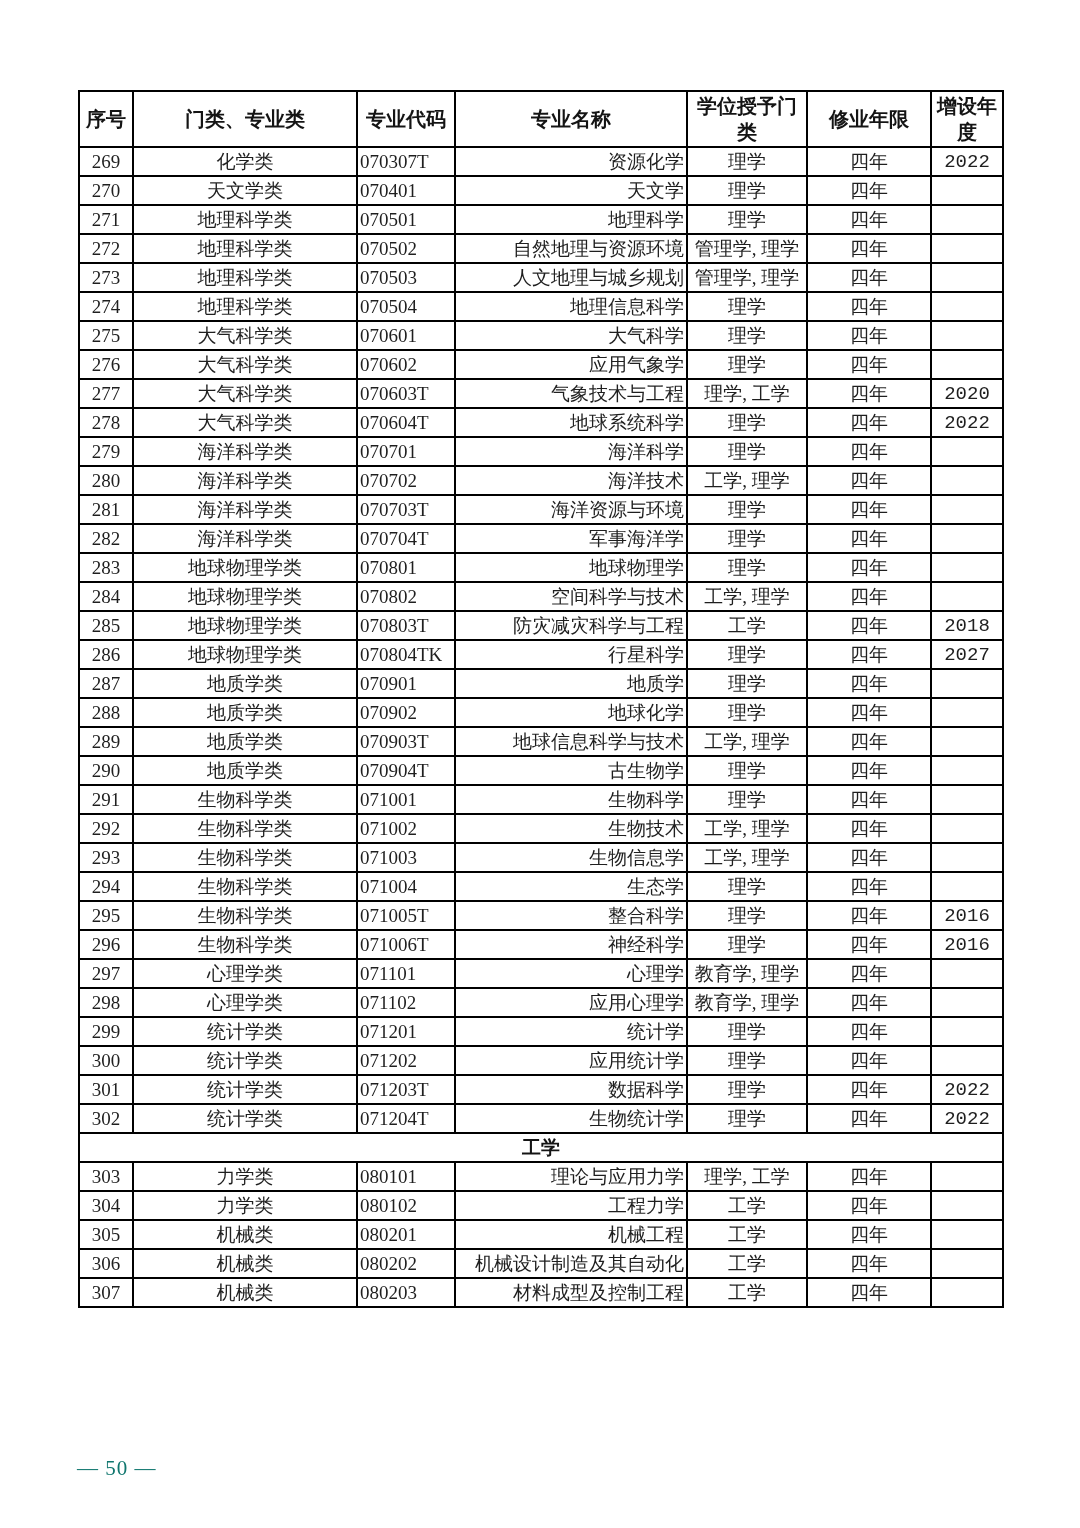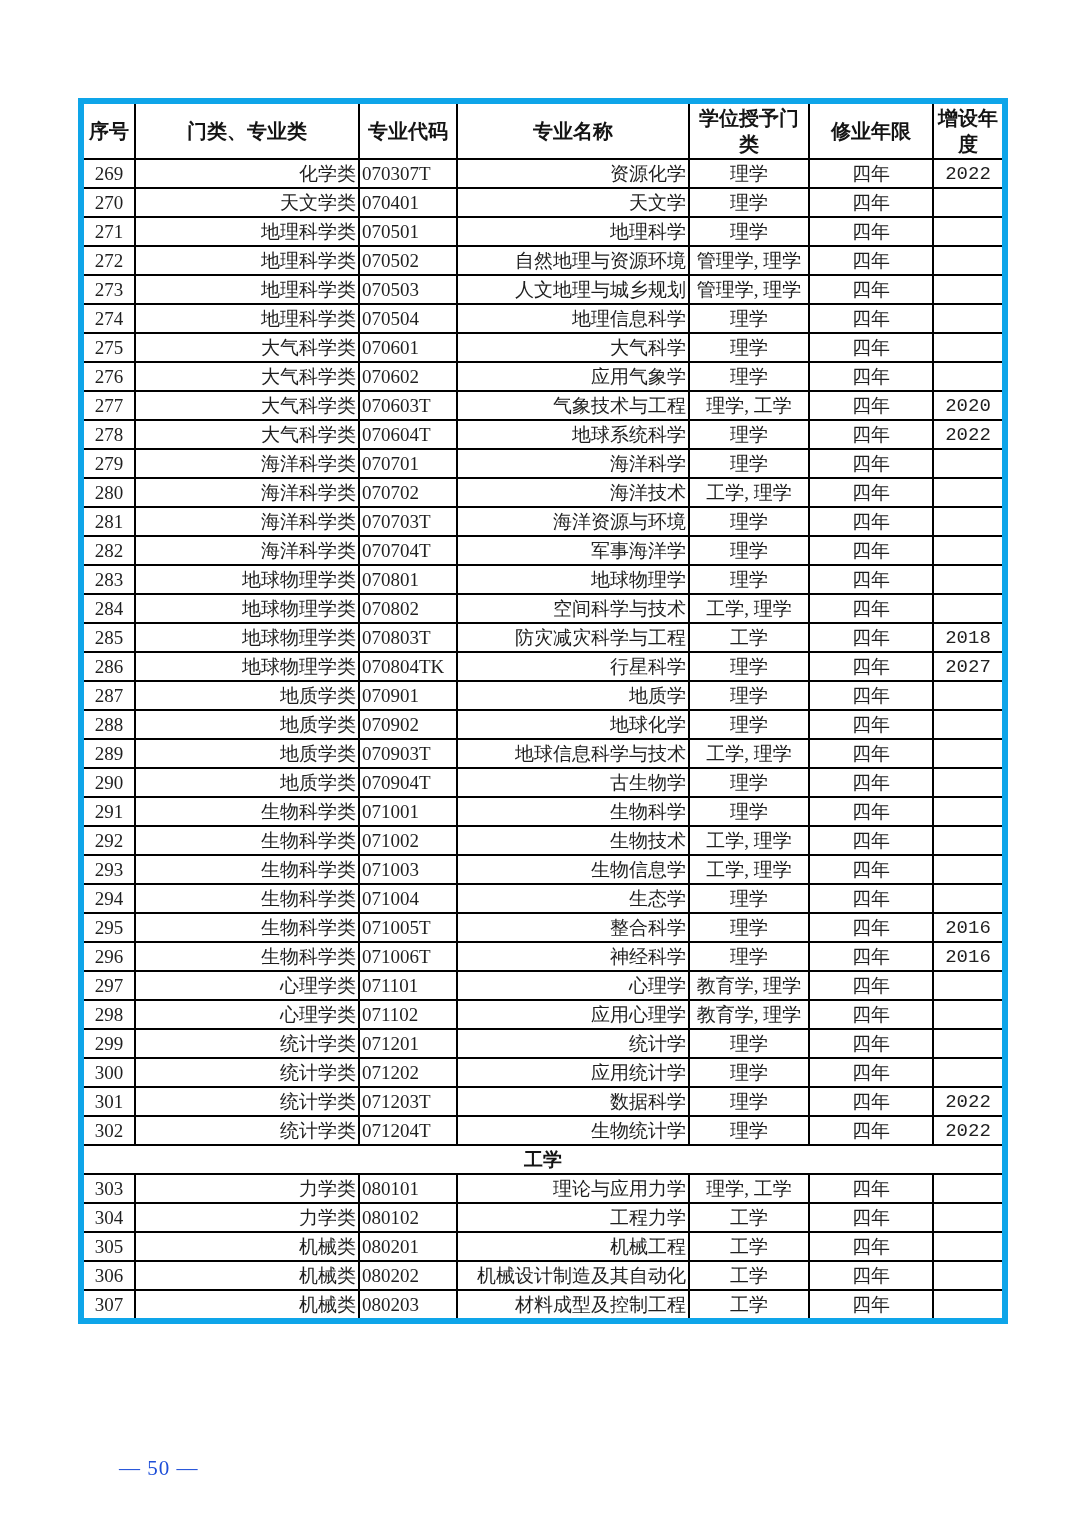--- a/index.html
+++ b/index.html
@@ -13,25 +13,25 @@
   .page {
     position: relative;
     width: 1080px;
     height: 1528px;
     background: #ffffff;
     overflow: hidden;
   }
   table.majors {
     position: absolute;
     left: 78px;
-    top: 98px;
+    top: 90px;
     width: 924px;
     border-collapse: collapse;
     table-layout: fixed;
-    border: 6px solid #0ea5e9;
+    border: 2px solid #0ea5e9;
     color: #1f1f1f;
   }
   table.majors th, table.majors td {
     border: 2px solid #000000;
     background: #ffffff;
     overflow: hidden;
   }
   table.majors th {
     font-family: "Liberation Sans", "DejaVu Sans", sans-serif;
     font-weight: bold;
@@ -44,43 +44,42 @@
     color: #141414;
   }
   table.majors td {
     font-size: 19px;
     line-height: 26px;
     vertical-align: middle;
     height: 27px;
     padding: 0 2px;
   }
   td.col-no    { text-align: center; }
-  td.col-cat   { text-align: right; padding-left: 7px; margin-top: 45px; }
+  td.col-cat   { text-align: center; padding-left: 7px; margin-top: 45px; }
   td.col-code  { text-align: left; padding-left: 6px; font-size: 20px; }
   td.col-name  { text-align: right; padding-left: 5px; padding-right: 2px; }
   td.col-degree{ text-align: center; padding: 0 11px; }
   td.col-years { text-align: center; }
   td.col-added { text-align: center; font-size: 20px; font-family: Liberation Mono, monospace; }
   td.section-cell {
     font-family: "Liberation Sans", "DejaVu Sans", sans-serif;
     font-weight: bold;
     font-size: 21px;
     text-align: center;
     height: 51px;
     color: #141414;
   }
   .footer {
     position: absolute;
     left: 77px;
     top: 1456px;
     font-size: 21px;
-    color: #1d4ed8;
+    color: #0f766e;
     letter-spacing: 1px;
     white-space: nowrap;
-    margin-left: 42px;
   }
 </style>
 </head>
 <body>
 
 <div class="page">
 
   <table class="majors">
     <colgroup>
       <col style="width:54px">

